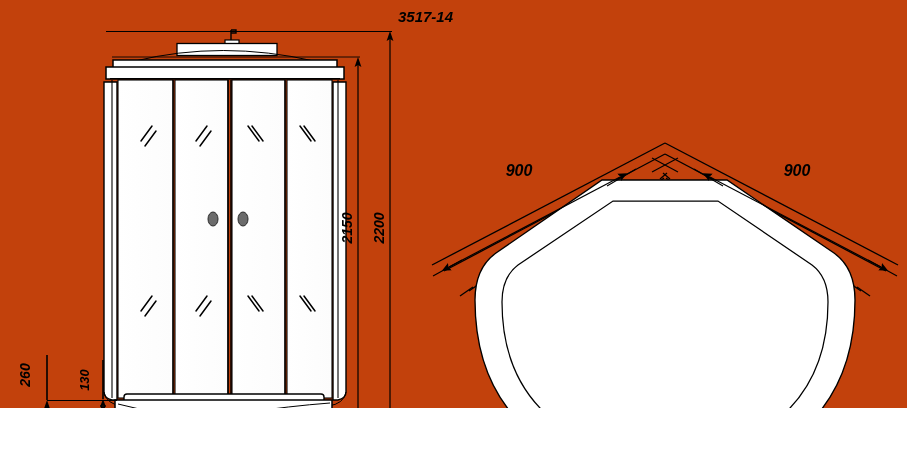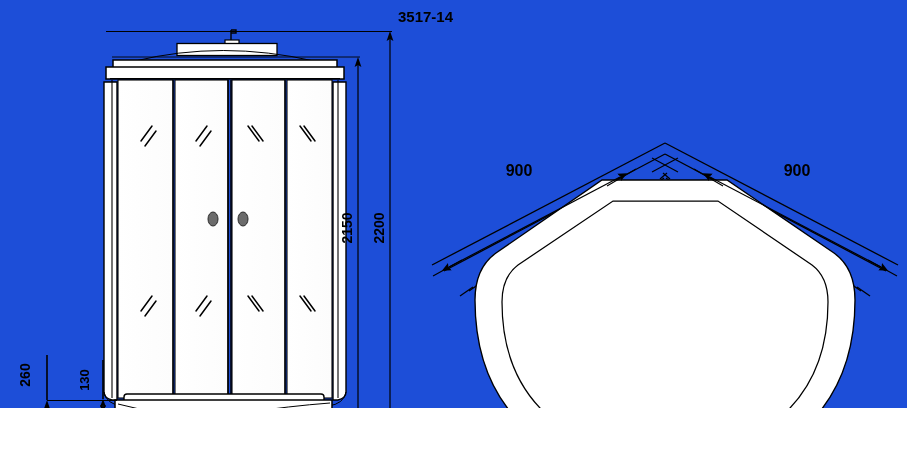--- a/index.html
+++ b/index.html
@@ -8,22 +8,23 @@
     padding: 0;
     background: #ffffff;
   }
   body {
     font-family: "Liberation Sans", sans-serif;
   }
   #sheet {
     position: relative;
     width: 907px;
     height: 408px;
-    background: #1d4ed8;
+    background: #c2410c;
     overflow: hidden;
+    font-style: italic;
   }
   #drawing-svg {
     position: absolute;
     left: 0;
     top: 0;
     width: 907px;
     height: 468px;
     display: block;
   }
   .dim-text {

